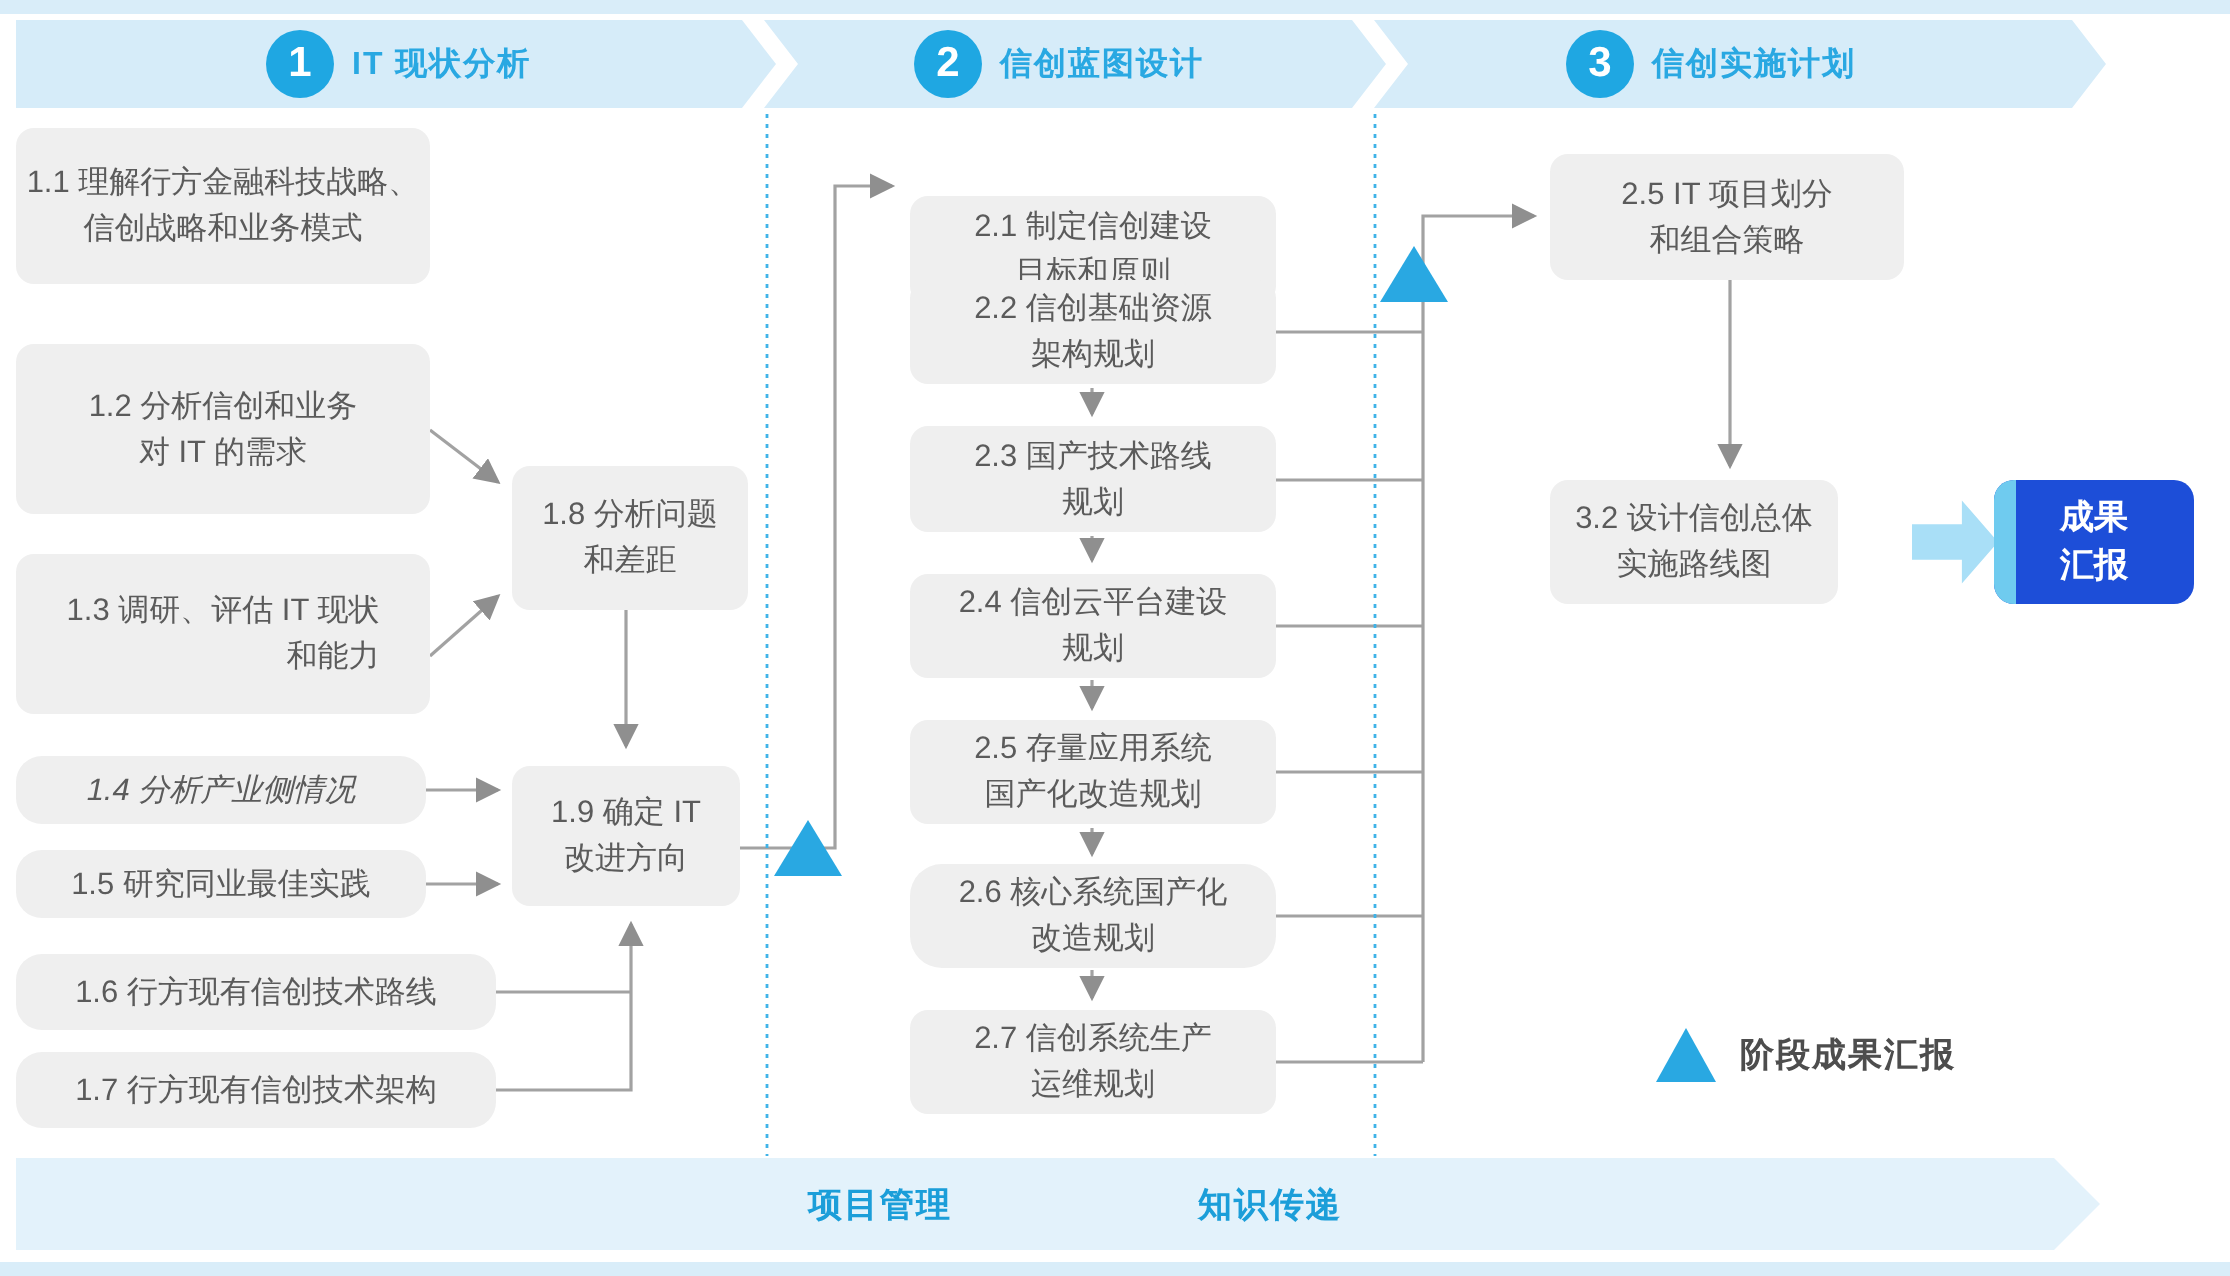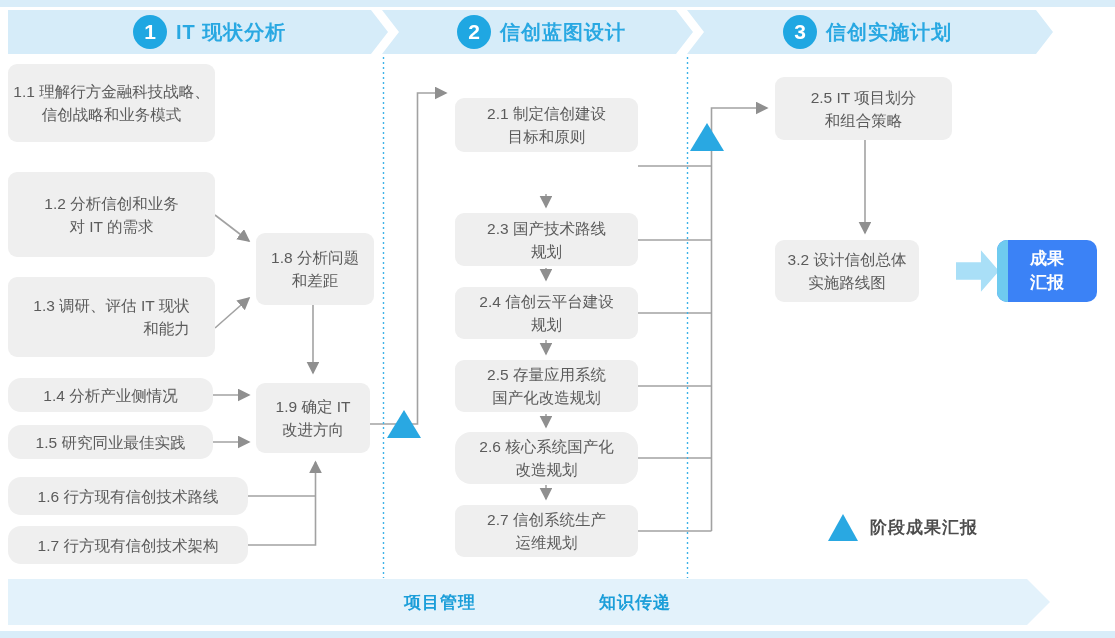--- a/index.html
+++ b/index.html
@@ -12,32 +12,32 @@
   
   .band{position:absolute;top:10px;height:44px;background:#d6ecf9;}
   .band.tip{clip-path:polygon(0 0,calc(100% - 17px) 0,100% 50%,calc(100% - 17px) 100%,0 100%);}
   .band.notch-tip{clip-path:polygon(0 0,calc(100% - 17px) 0,100% 50%,calc(100% - 17px) 100%,0 100%,17px 50%);}
   .phase-head{position:absolute;top:10px;height:44px;display:flex;align-items:center;gap:9px;}
   .num-circle{
     width:34px;height:34px;border-radius:50%;background:#1fa7e2;color:#ffffff;
     display:flex;align-items:center;justify-content:center;
     font-size:21px;font-weight:bold;flex:0 0 auto;
   }
-  .phase-title{color:#29a8e2;font-size:20px;font-weight:bold;letter-spacing:1px;white-space:nowrap;}
+  .phase-title{color:#29a8e2;font-size:16px;font-weight:bold;letter-spacing:1px;white-space:nowrap;}
   
   .box{
     position:absolute;background:#efefef;border-radius:9px;
     display:flex;align-items:center;justify-content:center;text-align:center;
     color:#5b5b5b;font-size:15.5px;line-height:23px;white-space:pre-line;
   }
   .pill{border-radius:13px;}
   
   .result-box{
     position:absolute;left:997px;top:240px;width:100px;height:62px;
-    background:#3b82f6;border-radius:10px;
+    background:#1d4ed8;border-radius:10px;
     display:flex;align-items:center;justify-content:center;text-align:right;
     color:#ffffff;font-size:17px;font-weight:bold;line-height:24px;white-space:pre-line;
   }
   .result-box::before{
     content:"";position:absolute;left:0;top:0;bottom:0;width:11px;
     background:#6fcbef;border-radius:10px 0 0 10px;
   }
   .fat-arrow{
     position:absolute;left:956px;top:245px;width:43px;height:52px;background:#a9dff7;
     clip-path:polygon(0 33%,58% 33%,58% 10%,100% 50%,58% 90%,58% 67%,0 67%);
@@ -125,31 +125,33 @@
     <polygon points="387,438 421,438 404,410" fill="#29a8e2"></polygon>
     <polygon points="690,151 724,151 707,123" fill="#29a8e2"></polygon>
   </svg>
 
   <div class="box" style="left:8px;top:64px;width:207px;height:78px;">1.1 理解行方金融科技战略、
 信创战略和业务模式</div>
   <div class="box" style="left:8px;top:172px;width:207px;height:85px;">1.2 分析信创和业务
 对 IT 的需求</div>
   <div class="box" style="left:8px;top:277px;width:207px;height:80px;text-align:right;">1.3 调研、评估 IT 现状
 和能力</div>
-  <div class="box pill" style="left:8px;top:378px;width:205px;height:34px;">1.4 分析产业侧情况</div>
+  <div class="box pill" style="left:8px;top:378px;width:205px;height:34px;font-style:italic;">1.4 分析产业侧情况</div>
   <div class="box pill" style="left:8px;top:425px;width:205px;height:34px;">1.5 研究同业最佳实践</div>
   <div class="box pill" style="left:8px;top:477px;width:240px;height:38px;">1.6 行方现有信创技术路线</div>
   <div class="box pill" style="left:8px;top:526px;width:240px;height:38px;">1.7 行方现有信创技术架构</div>
   <div class="box" style="left:256px;top:233px;width:118px;height:72px;">1.8 分析问题
 和差距</div>
   <div class="box" style="left:256px;top:383px;width:114px;height:70px;">1.9 确定 IT
 改进方向</div>
 
   <div class="box" style="left:455px;top:66px;width:183px;height:54px;margin-top:32px;">2.1 制定信创建设
 目标和原则</div>
+  <div class="box" style="left:455px;top:140px;width:183px;height:52px;">2.2 信创基础资源
+架构规划</div>
   <div class="box" style="left:455px;top:213px;width:183px;height:53px;">2.3 国产技术路线
 规划</div>
   <div class="box" style="left:455px;top:287px;width:183px;height:52px;">2.4 信创云平台建设
 规划</div>
   <div class="box" style="left:455px;top:360px;width:183px;height:52px;">2.5 存量应用系统
 国产化改造规划</div>
   <div class="box" style="left:455px;top:432px;width:183px;height:52px;border-radius:16px;">2.6 核心系统国产化
 改造规划</div>
   <div class="box" style="left:455px;top:505px;width:183px;height:52px;">2.7 信创系统生产
 运维规划</div>

